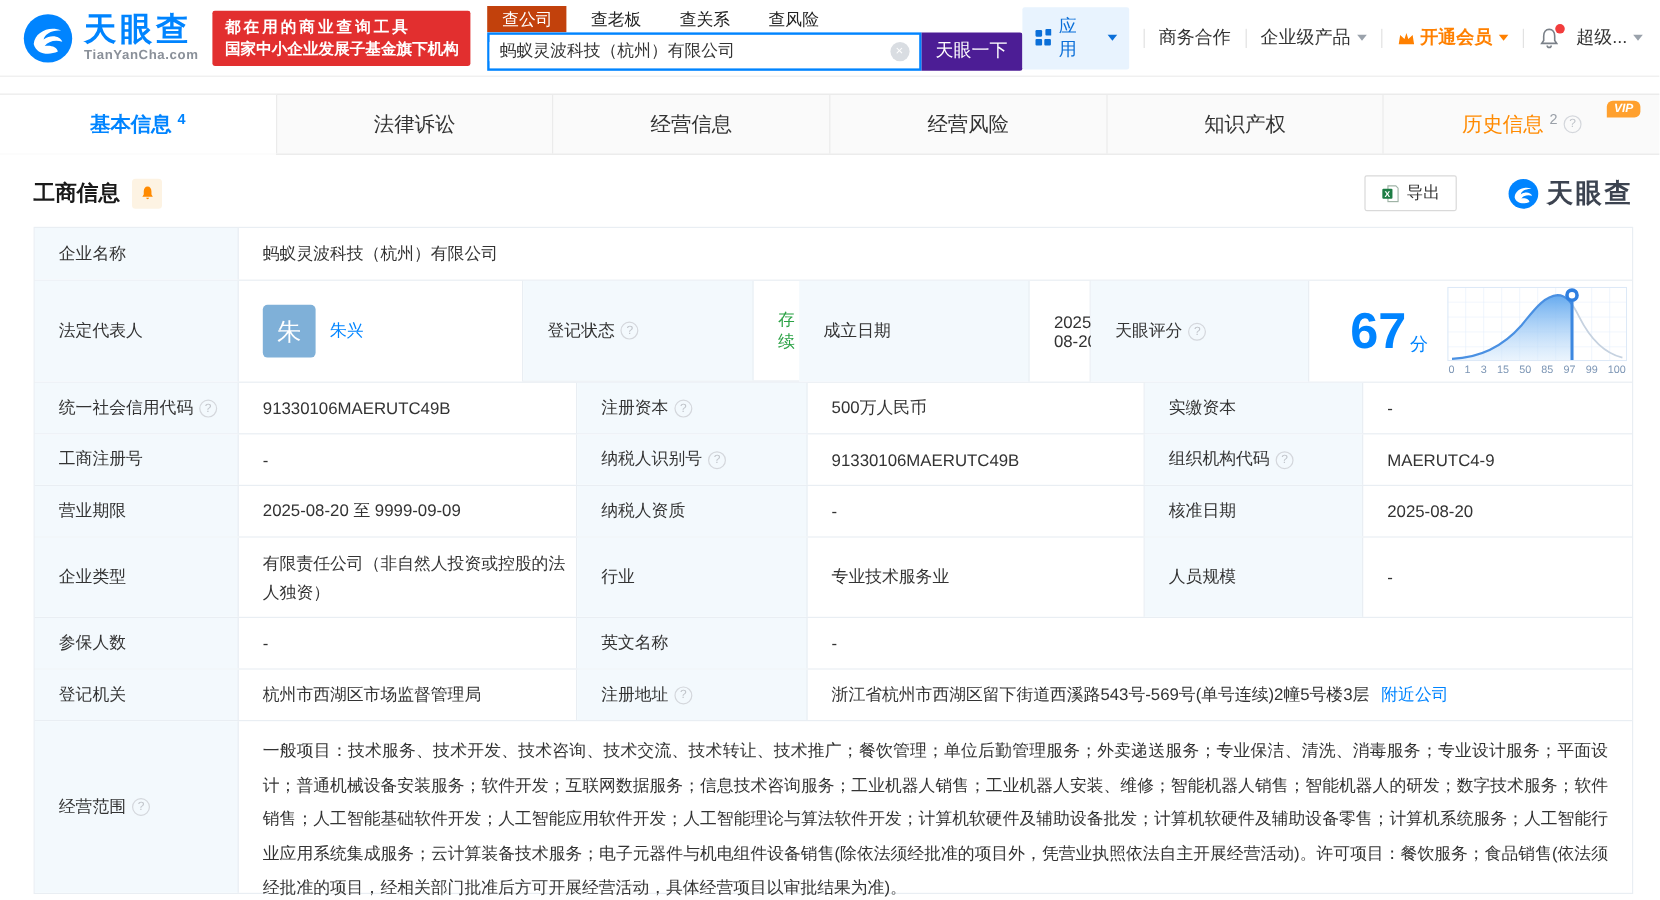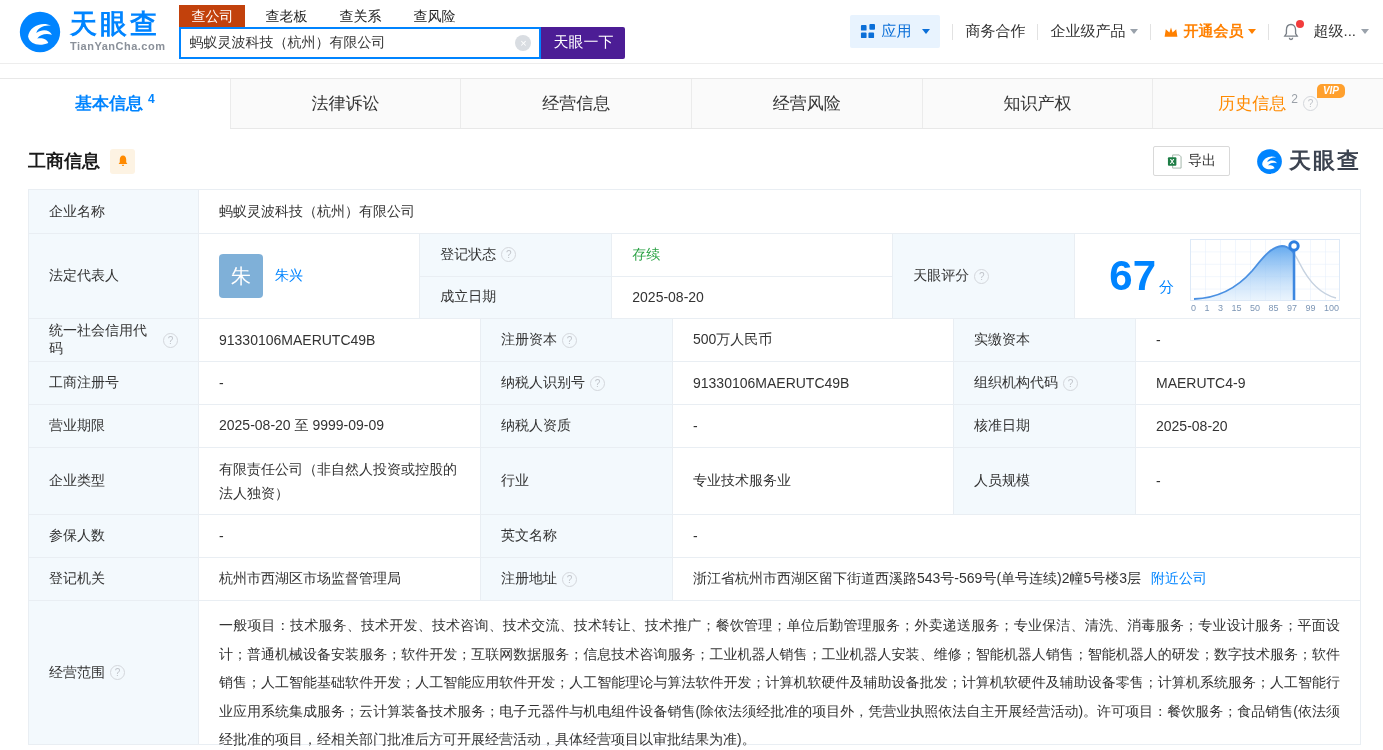--- a/index.html
+++ b/index.html
@@ -44,47 +44,47 @@
   .main-tabs { margin-top:14px; height:51px; display:flex; background:#fafafa;
                border-top:1px solid #e8e8e8; border-bottom:1px solid #e8e8e8; }
   .mtab { flex:1; display:flex; align-items:center; justify-content:center; font-size:17px; color:#333;
           border-right:1px solid #ebebeb; cursor:pointer; position:relative; }
   .mtab:last-child { border-right:none; }
   .mtab .cnt { font-size:12px; color:#9aa0a8; margin-left:5px; transform:translateY(-5px); }
   .mtab.active { background:#fff; color:#0084ff; font-weight:bold; }
   .mtab.active .cnt { color:#0084ff; }
   .mtab.active::after { content:""; position:absolute; left:0; right:0; bottom:-1px; height:1px; background:#fff; }
   .mtab.history { color:#ff8a00; }
-  .vip-badge { position:absolute; top:5px; right:38px; background:#ffa02e; color:#fff; font-size:10px;
+  .vip-badge { position:absolute; top:5px; right:16px; background:#ffa02e; color:#fff; font-size:10px;
                font-weight:bold; font-style:italic; padding:1px 6px 2px; border-radius:5px 5px 5px 0; }
   .qmark { width:15px; height:15px; border:1px solid #d4d7dc; border-radius:50%; color:#c0c4ca; font-size:10px;
            line-height:13px; text-align:center; margin-left:5px; font-style:normal; font-weight:normal; }
 
   
   .section-head { display:flex; align-items:center; padding:17px 22px 13px 28px; }
   .sec-title { font-size:18px; font-weight:bold; color:#1a1a1a; }
   .bell-chip { width:25px; height:25px; background:#fdf3e3; border-radius:3px; margin-left:10px;
                display:flex; align-items:center; justify-content:center; cursor:pointer; }
-  .head-right { margin-left:auto; display:flex; align-items:flex-end; gap:26px; }
+  .head-right { margin-left:auto; display:flex; align-items:flex-end; gap:42px; }
   .export-btn { display:flex; align-items:center; gap:6px; border:1px solid #d9d9d9; border-radius:2px;
                 background:#fff; padding:5px 13px; font-size:14px; color:#333; cursor:pointer; }
   .watermark { display:flex; align-items:center; gap:6px; }
   .wm-txt { font-size:22px; font-weight:bold; color:#3c4350; letter-spacing:2px; }
 
   
   .itable { margin:0 22px 0 28px; border:1px solid #e9eef3; font-size:14px; }
   .irow { display:flex; border-bottom:1px solid #e9eef3; }
   .irow:last-child { border-bottom:none; }
-  .cell { display:flex; align-items:center; padding:0 20px 0 20px; border-right:1px solid #e9eef3; }
+  .cell { display:flex; align-items:center; padding:0 4px 0 20px; border-right:1px solid #e9eef3; }
   .cell:last-child { border-right:none; }
   .lab { background:#f3f9fd; gap:5px; flex-shrink:0; }
   .w1 { width:170px; } .v1 { width:282px; } .w2 { width:192px; } .v2 { width:281px; }
   .w3 { width:182px; } .vfill { flex:1; }
   .h44 { height:44px; } .h43 { height:43px; } .h85 { height:85px; } .h67 { height:67px; } .h143 { height:143px; }
-  .mid2 { width:473px; display:flex; flex-direction:column; border-right:1px solid #e9eef3; flex-shrink:0; }
+  .mid2 { width:473px; display:flex; flex-direction:row; border-right:1px solid #e9eef3; flex-shrink:0; }
   .midrow { flex:1; display:flex; }
   .midrow:first-child { border-bottom:1px solid #e9eef3; }
   .midrow .lab { width:192px; }
   .midrow .cell:last-child { flex:1; border-right:none; }
   .help { width:15px; height:15px; border:1px solid #d4d7dc; border-radius:50%; color:#c0c4ca; font-size:10px;
           line-height:13px; text-align:center; flex-shrink:0; cursor:pointer; }
   a.blue { color:#0084ff; text-decoration:none; cursor:pointer; }
   .green { color:#2ba245; }
   .avatar { width:44px; height:44px; border-radius:4px; background:#7fb0d8; color:#fff; font-size:20px;
             display:flex; align-items:center; justify-content:center; cursor:pointer; flex-shrink:0; }
@@ -103,20 +103,24 @@
 <header class="topbar">
   <div class="logo">
     <svg width="44" height="44" viewBox="0 0 48 48">
       <circle cx="24" cy="24" r="22" fill="#0084ff"></circle>
       <path d="M11,29 C12,18 26,12 36,17 C28,16 21,20 20,25 C27,20 35,22 37,27 C30,25 24,27 21,31 C27,30 32,32 33,36 C24,40 13,38 11,29 Z" fill="#fff"></path>
     </svg>
     <div class="logo-txt">
       <span class="logo-cn">天眼查</span>
       <span class="logo-en">TianYanCha.com</span>
     </div>
+  </div>
+  <div class="slogan">
+    <div class="l1">都在用的商业查询工具</div>
+    <div class="l2">国家中小企业发展子基金旗下机构</div>
   </div>
   <div class="search-area">
     <div class="search-tabs">
       <span class="stab active">查公司</span>
       <span class="stab">查老板</span>
       <span class="stab">查关系</span>
       <span class="stab">查风险</span>
     </div>
     <div class="search-row">
       <div class="search-box">

